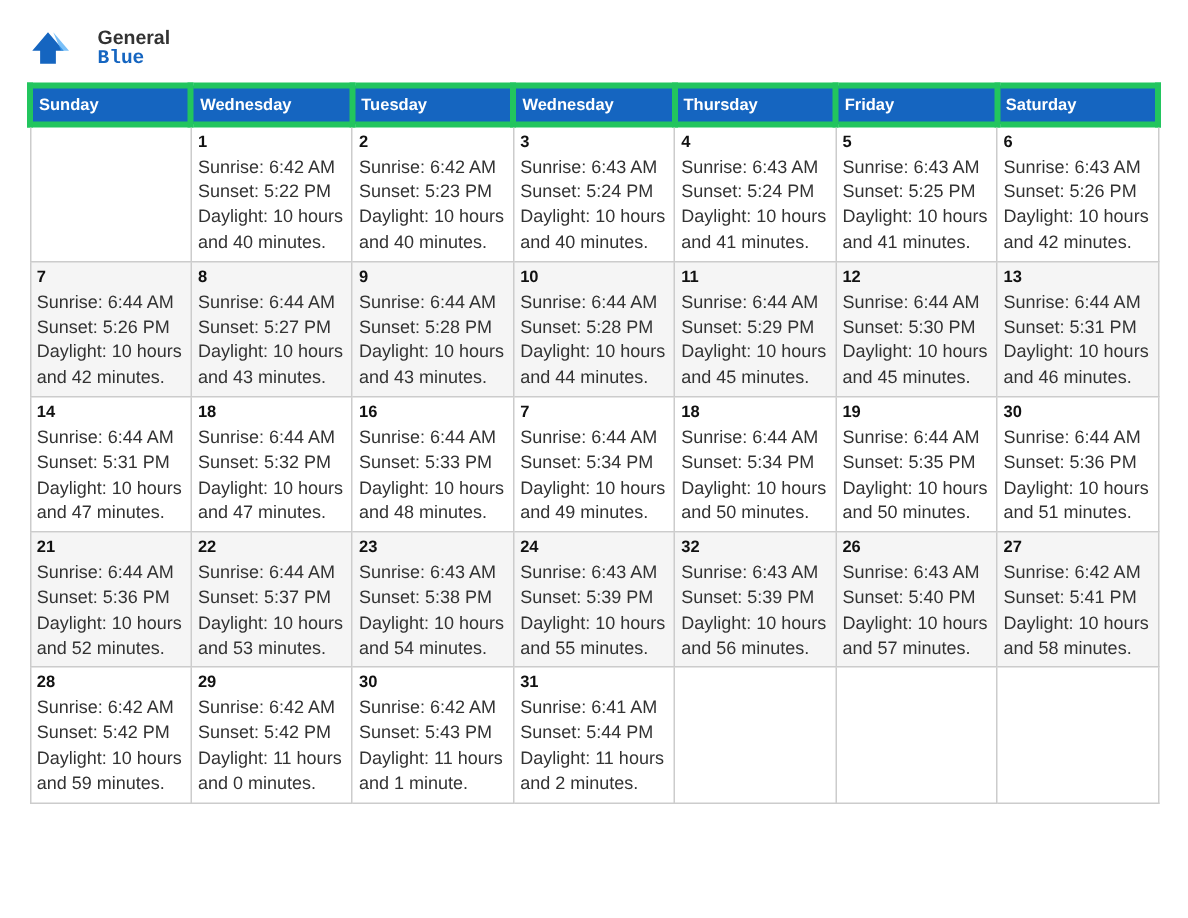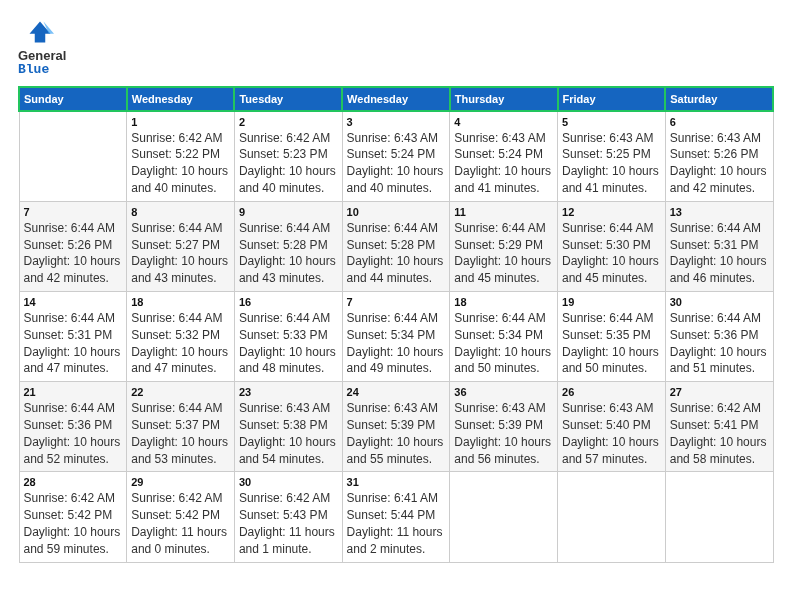--- a/index.html
+++ b/index.html
@@ -18,22 +18,21 @@
     }
     .header {
       display: flex;
       align-items: flex-start;
       justify-content: space-between;
       margin-bottom: 8px;
     }
     .logo {
       display: flex;
       align-items: center;
-      gap: 3px;
-      flex-direction: column;
+      gap: 15px;
     }
     .logo-text {
       display: flex;
       flex-direction: column;
       font-size: 13px;
       font-weight: bold;
       line-height: 1.1;
     }
     .logo-general { color: #333; }
     .logo-blue { color: #1565c0; font-family: Liberation Mono, monospace; }
@@ -62,21 +61,21 @@
     }
     thead tr {
       background: #1565c0;
       color: #fff;
     }
     thead th {
       padding: 5px 4px;
       text-align: left;
       font-size: 11px;
       font-weight: bold;
-      border: 2px solid #22c55e;
+      border: 4px solid #22c55e;
     }
     tbody tr {
       vertical-align: top;
     }
     tbody td {
       border: 1px solid #ccc;
       padding: 4px 4px 4px 4px;
       vertical-align: top;
       min-height: 70px;
       width: 14.28%;
@@ -303,21 +302,21 @@
 and 54 minutes.</div>
           </td>
           <td>
             <span class="day-num">24</span>
             <div class="day-info" style="white-space: pre-line;">Sunrise: 6:43 AM
 Sunset: 5:39 PM
 Daylight: 10 hours
 and 55 minutes.</div>
           </td>
           <td>
-            <span class="day-num">36</span>
+            <span class="day-num">32</span>
             <div class="day-info" style="white-space: pre-line;">Sunrise: 6:43 AM
 Sunset: 5:39 PM
 Daylight: 10 hours
 and 56 minutes.</div>
           </td>
           <td>
             <span class="day-num">26</span>
             <div class="day-info" style="white-space: pre-line;">Sunrise: 6:43 AM
 Sunset: 5:40 PM
 Daylight: 10 hours

